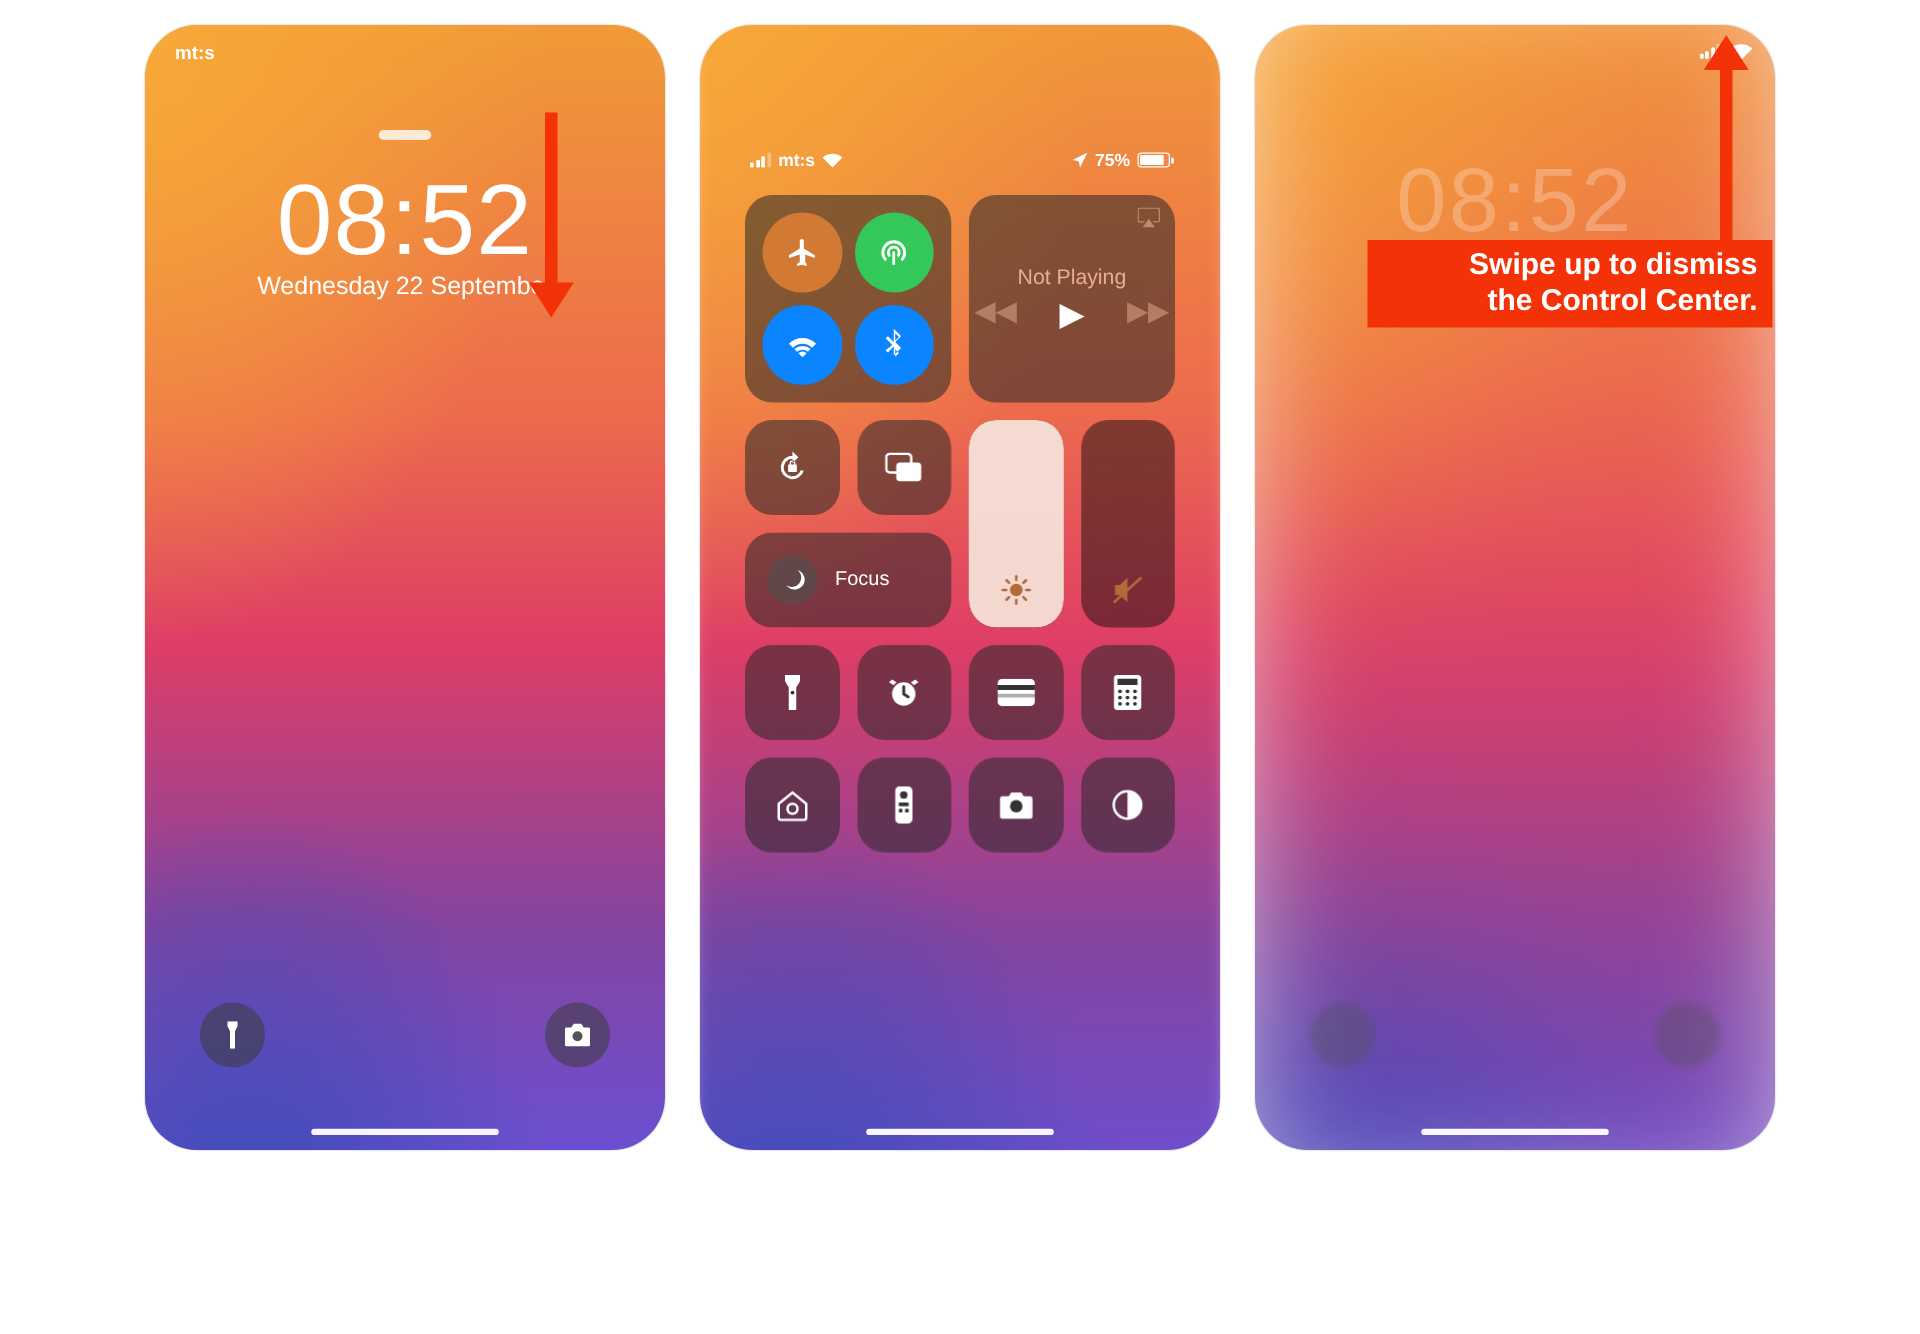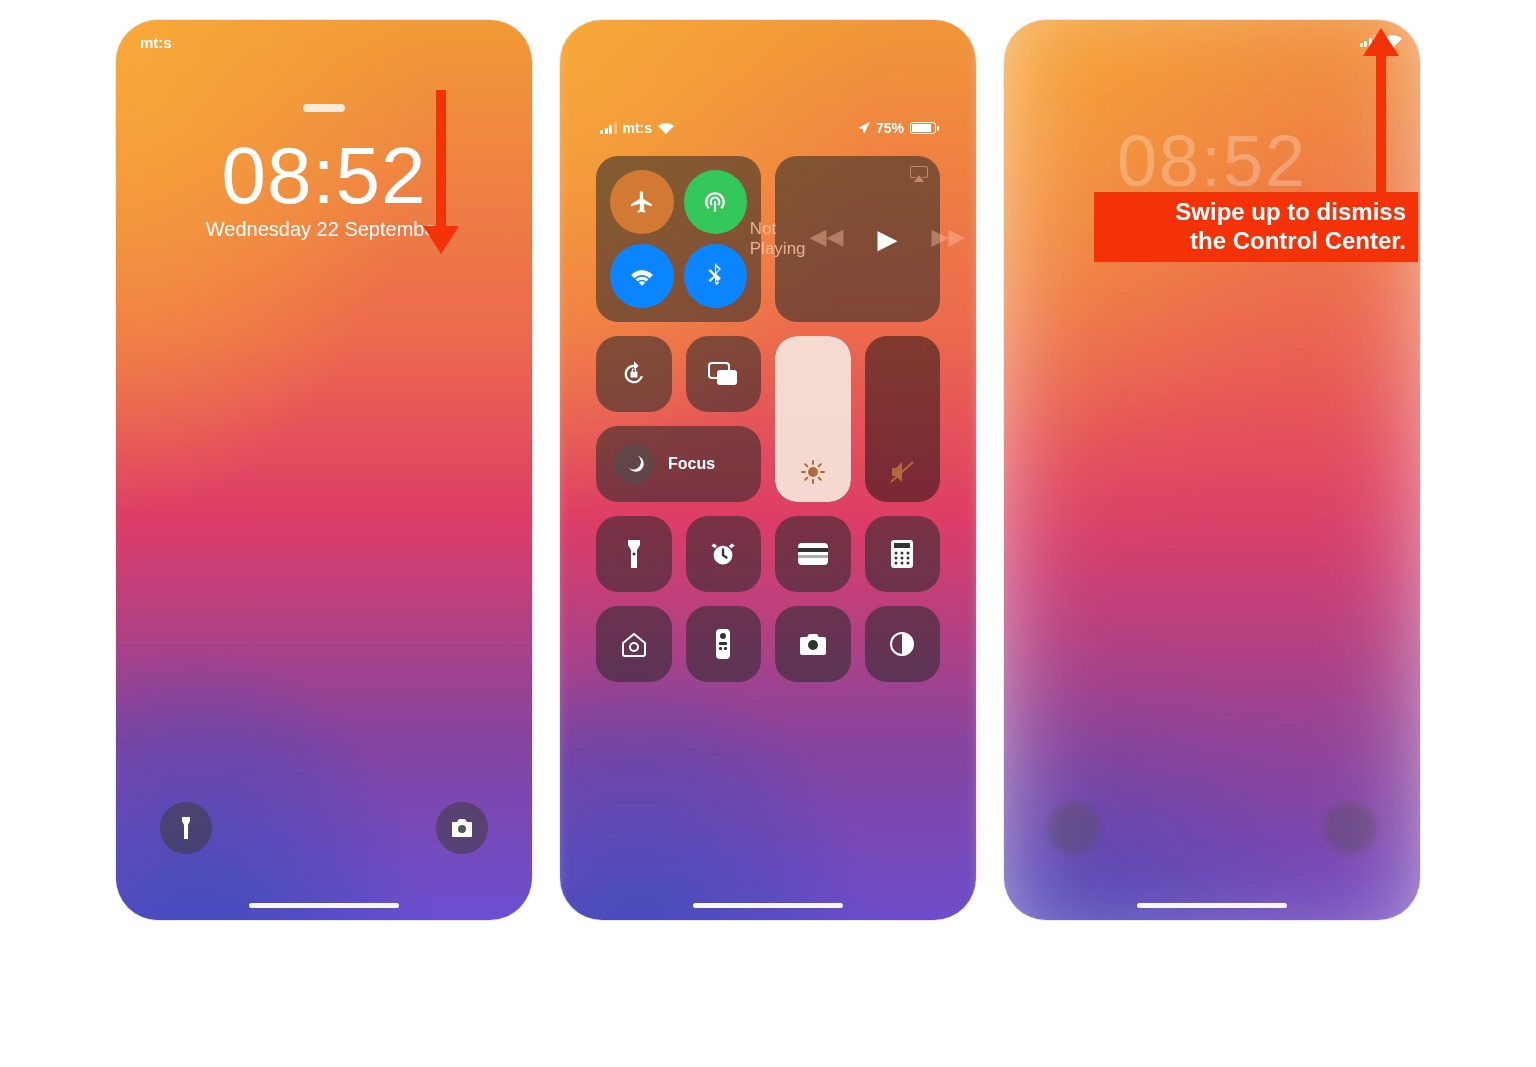--- a/index.html
+++ b/index.html
@@ -115,21 +115,21 @@
     position: relative;
   }
   .conn-card { grid-column: span 2; grid-row: span 2; height: 166px;
     display: grid; grid-template-columns: 1fr 1fr; grid-template-rows: 1fr 1fr;
     gap: 10px; padding: 14px;
   }
   .conn-btn { width: 100%; height: 100%; border-radius: 50%;
     display: flex; align-items: center; justify-content: center;
   }
   .media-card { grid-column: span 2; grid-row: span 2; height: 166px;
-    flex-direction: row; justify-content: center; gap: 4px;
+    flex-direction: column; justify-content: center; gap: 4px;
     color: rgba(255,200,170,0.8);
     padding: 16px;
   }
   .media-track { font-size: 17px; }
   .media-controls { display: flex; gap: 34px; font-size: 22px; }
   .sq { height: 76px; }
   .focus-card { grid-column: span 2; height: 76px; justify-content: flex-start; padding: 0 18px; gap: 14px; }
   .focus-card .moon { width: 40px; height: 40px; border-radius: 50%; background: rgba(80,80,80,0.6); display: flex; align-items: center; justify-content: center; }
   .slider {
     grid-row: span 2; height: 166px; flex-direction: column;
@@ -322,21 +322,21 @@
             </svg>
         </span>
       </div>
 
       <div class="card focus-card">
         <div class="moon">
           <svg width="20" height="20" viewBox="0 0 20 20">
               <path class="white-ic" d="M14 2a8 8 0 11-9 12 6 6 0 009-12z"></path>
             </svg>
         </div>
-        <span style="font-size:16px;font-weight:700">Focus</span>
+        <span style="font-size:16px;font-weight:400">Focus</span>
       </div>
 
       <div class="card sq">
         <svg width="18" height="28" viewBox="0 0 18 28">
             <path class="white-ic" d="M3 0h12v5l-3 5v18H6V10L3 5z"></path>
             <circle cx="9" cy="14" r="1.5" fill="#333"></circle>
           </svg>
       </div>
       <div class="card sq">
         <svg width="28" height="28" viewBox="0 0 24 24">

